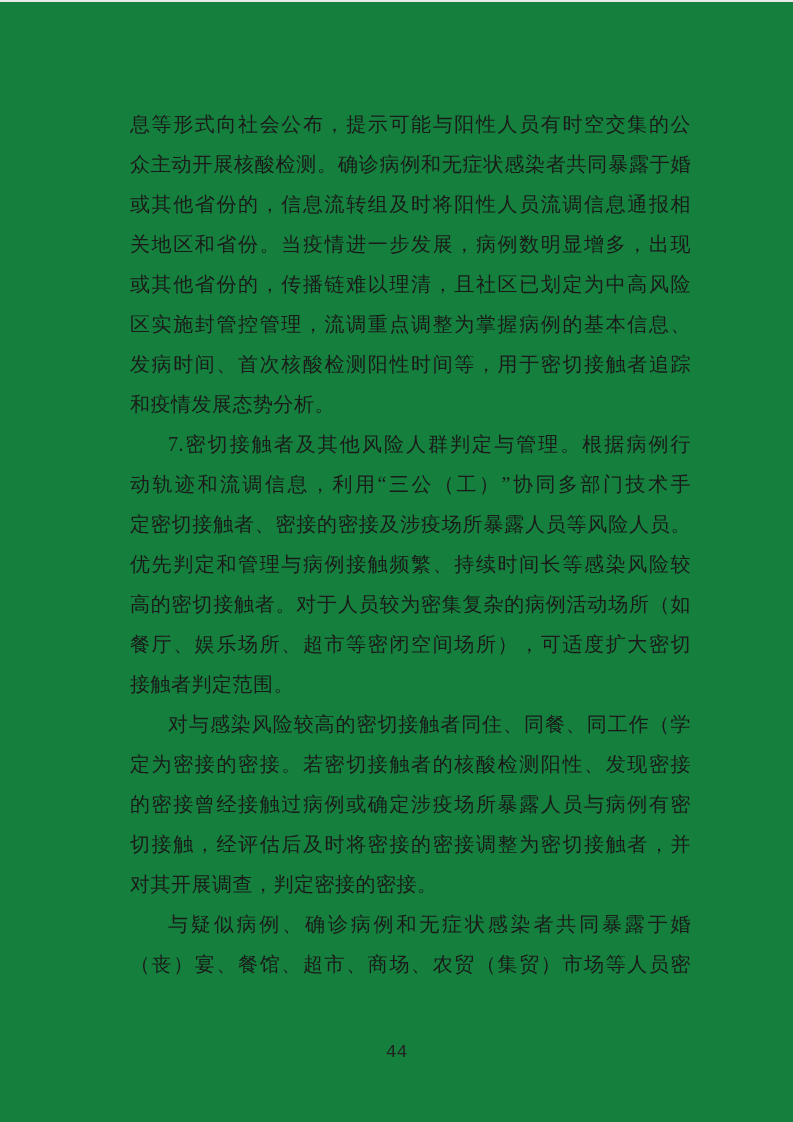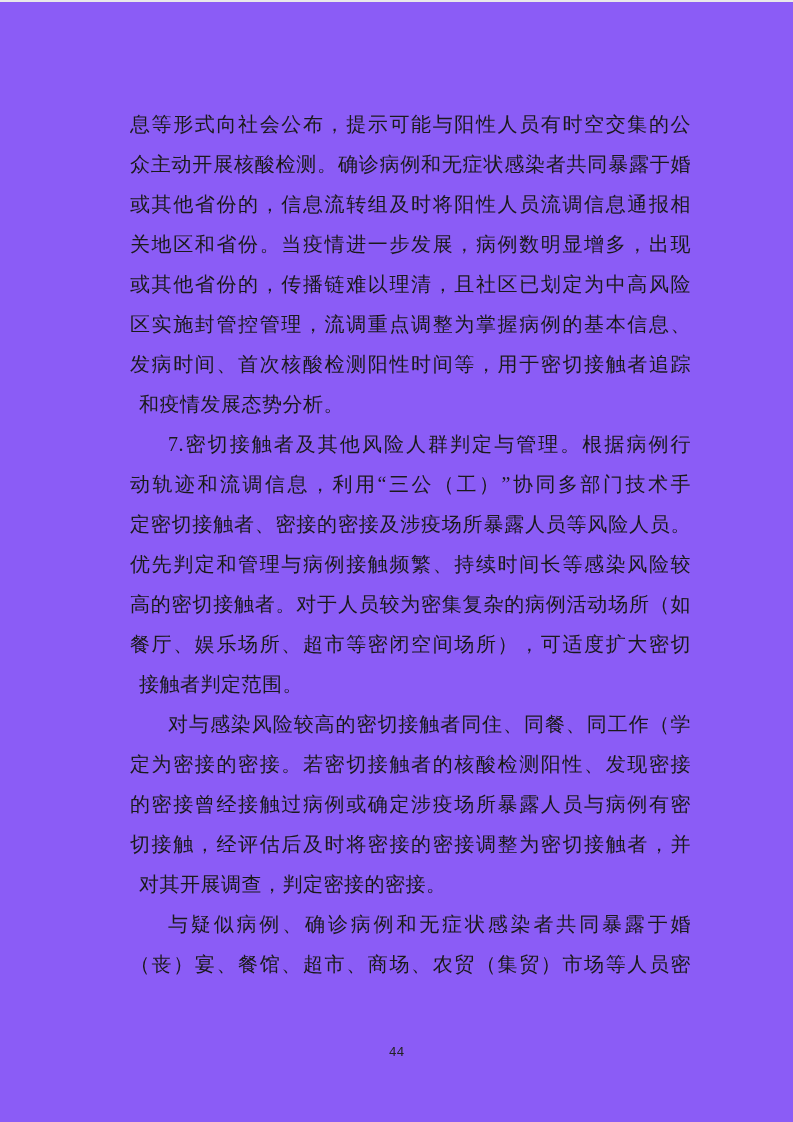--- a/index.html
+++ b/index.html
@@ -4,21 +4,21 @@
 <style>
   html, body {
     margin: 0;
     padding: 0;
     background: #ffffff;
   }
   .page {
     position: relative;
     width: 793px;
     height: 1122px;
-    background: #8b5cf6;
+    background: #15803d;
     color: #1a1a1a;
     font-family: "Liberation Serif", "DejaVu Serif", serif;
     overflow: hidden;
   }
   .top-edge {
     position: absolute;
     top: 0;
     left: 0;
     right: 0;
     height: 2px;
@@ -41,34 +41,33 @@
     letter-spacing: 0.5px;
     text-align: justify;
     overflow: hidden;
     white-space: normal;
   }
   .line.full {
     text-align-last: justify;
   }
   .line.last {
     text-align-last: left;
-    margin-left: 9px;
   }
   .line.indent {
     text-indent: 38px;
   }
   .footer {
     position: absolute;
     top: 1042px;
     left: 0;
     width: 100%;
     text-align: center;
   }
   .page-number {
-    font-size: 13px;
+    font-size: 18px;
     line-height: 20px;
     color: #222222;
     font-family: Liberation Mono, monospace;
   }
 </style>
 </head>
 <body>
 
 <div class="page">
   <div class="top-edge"></div>

